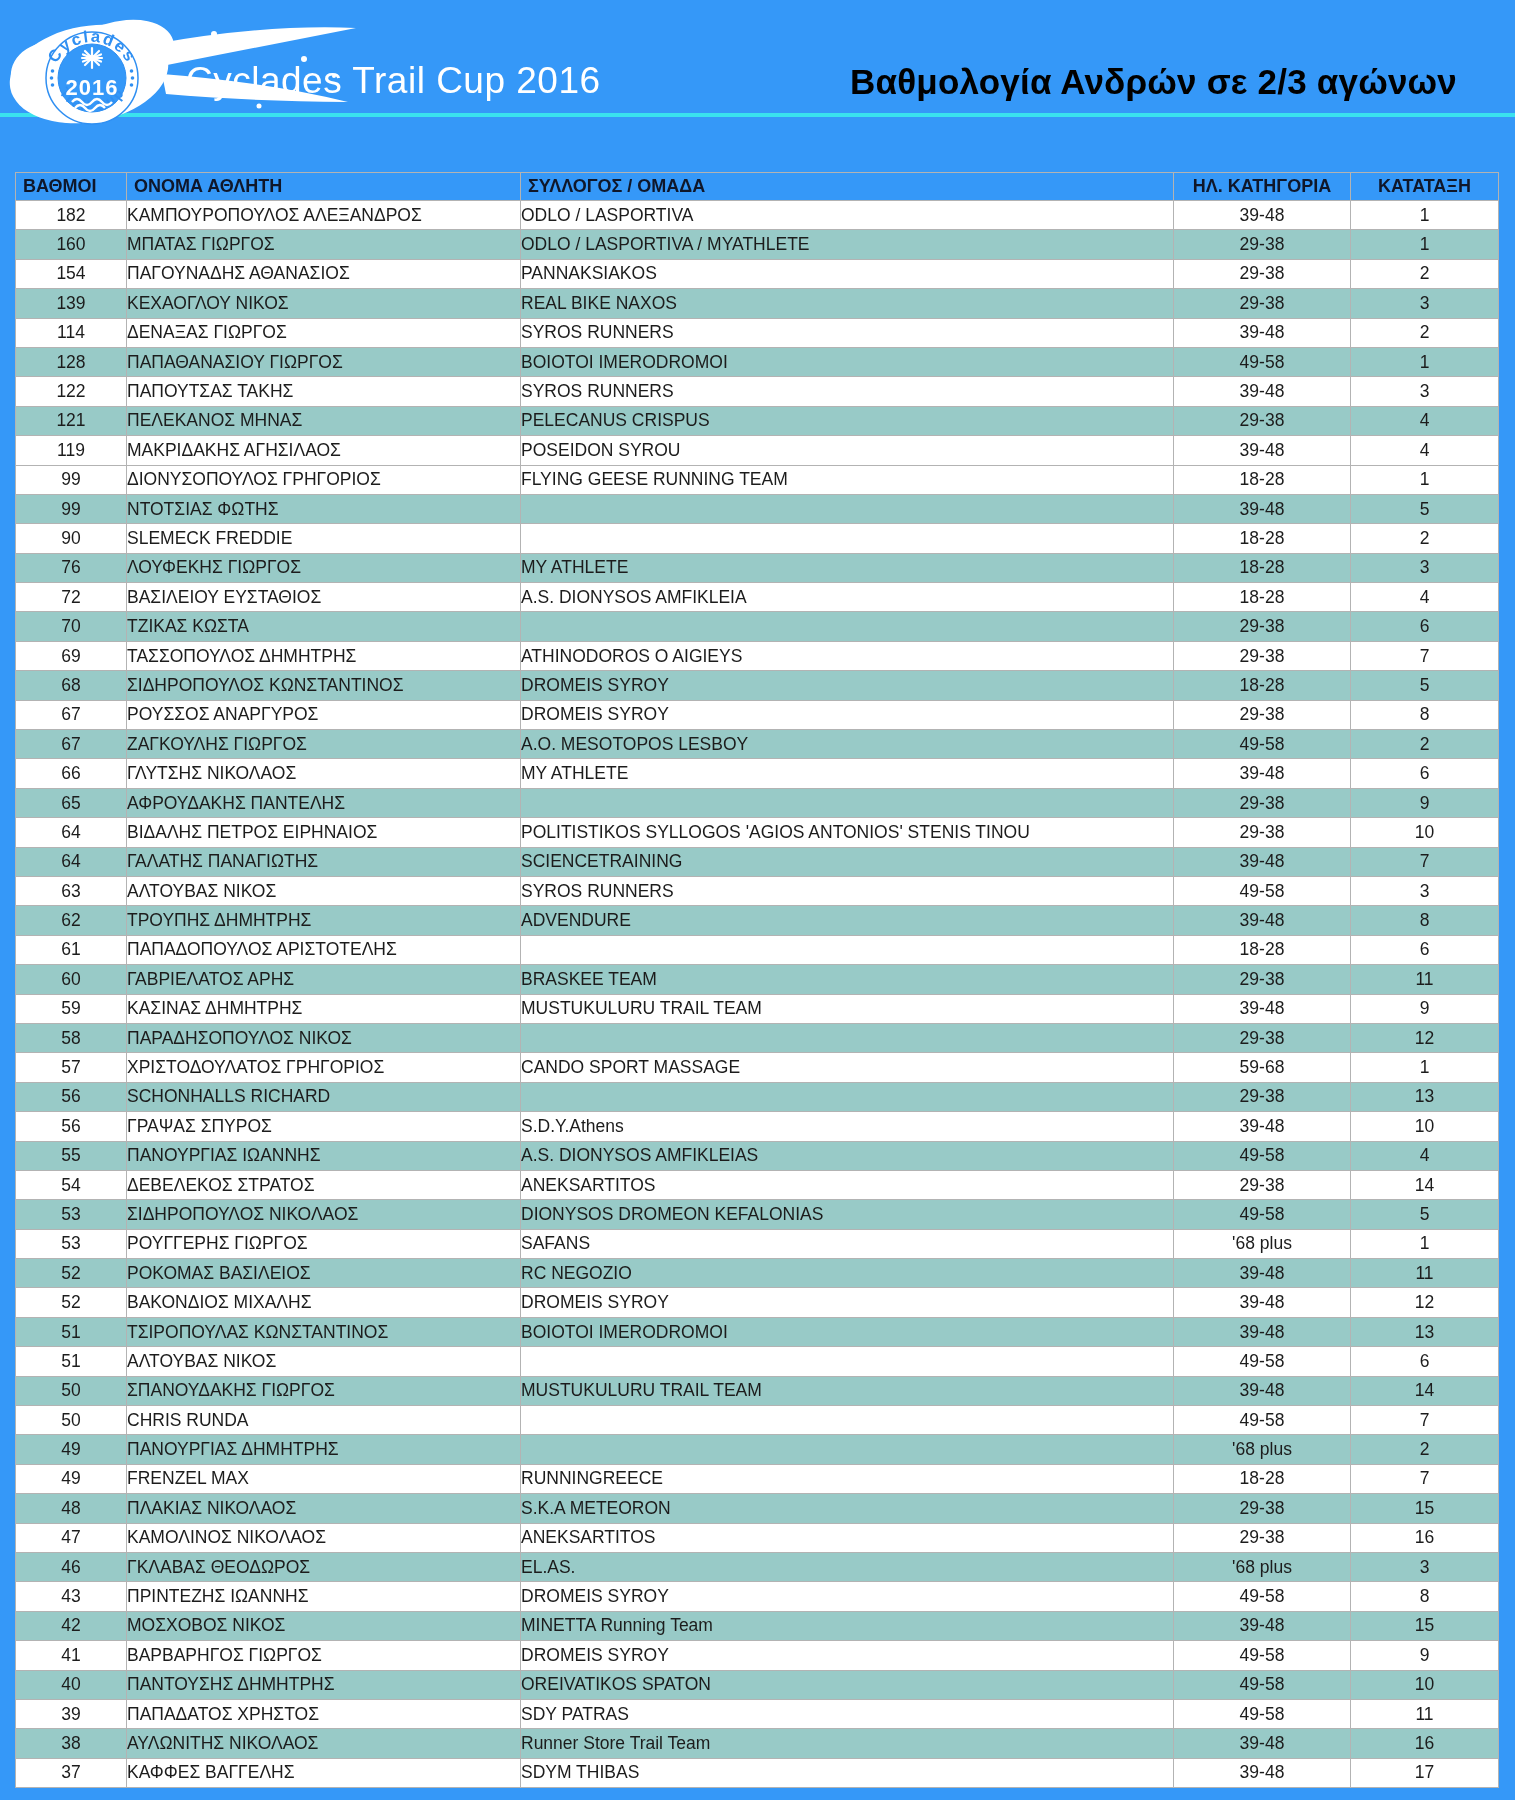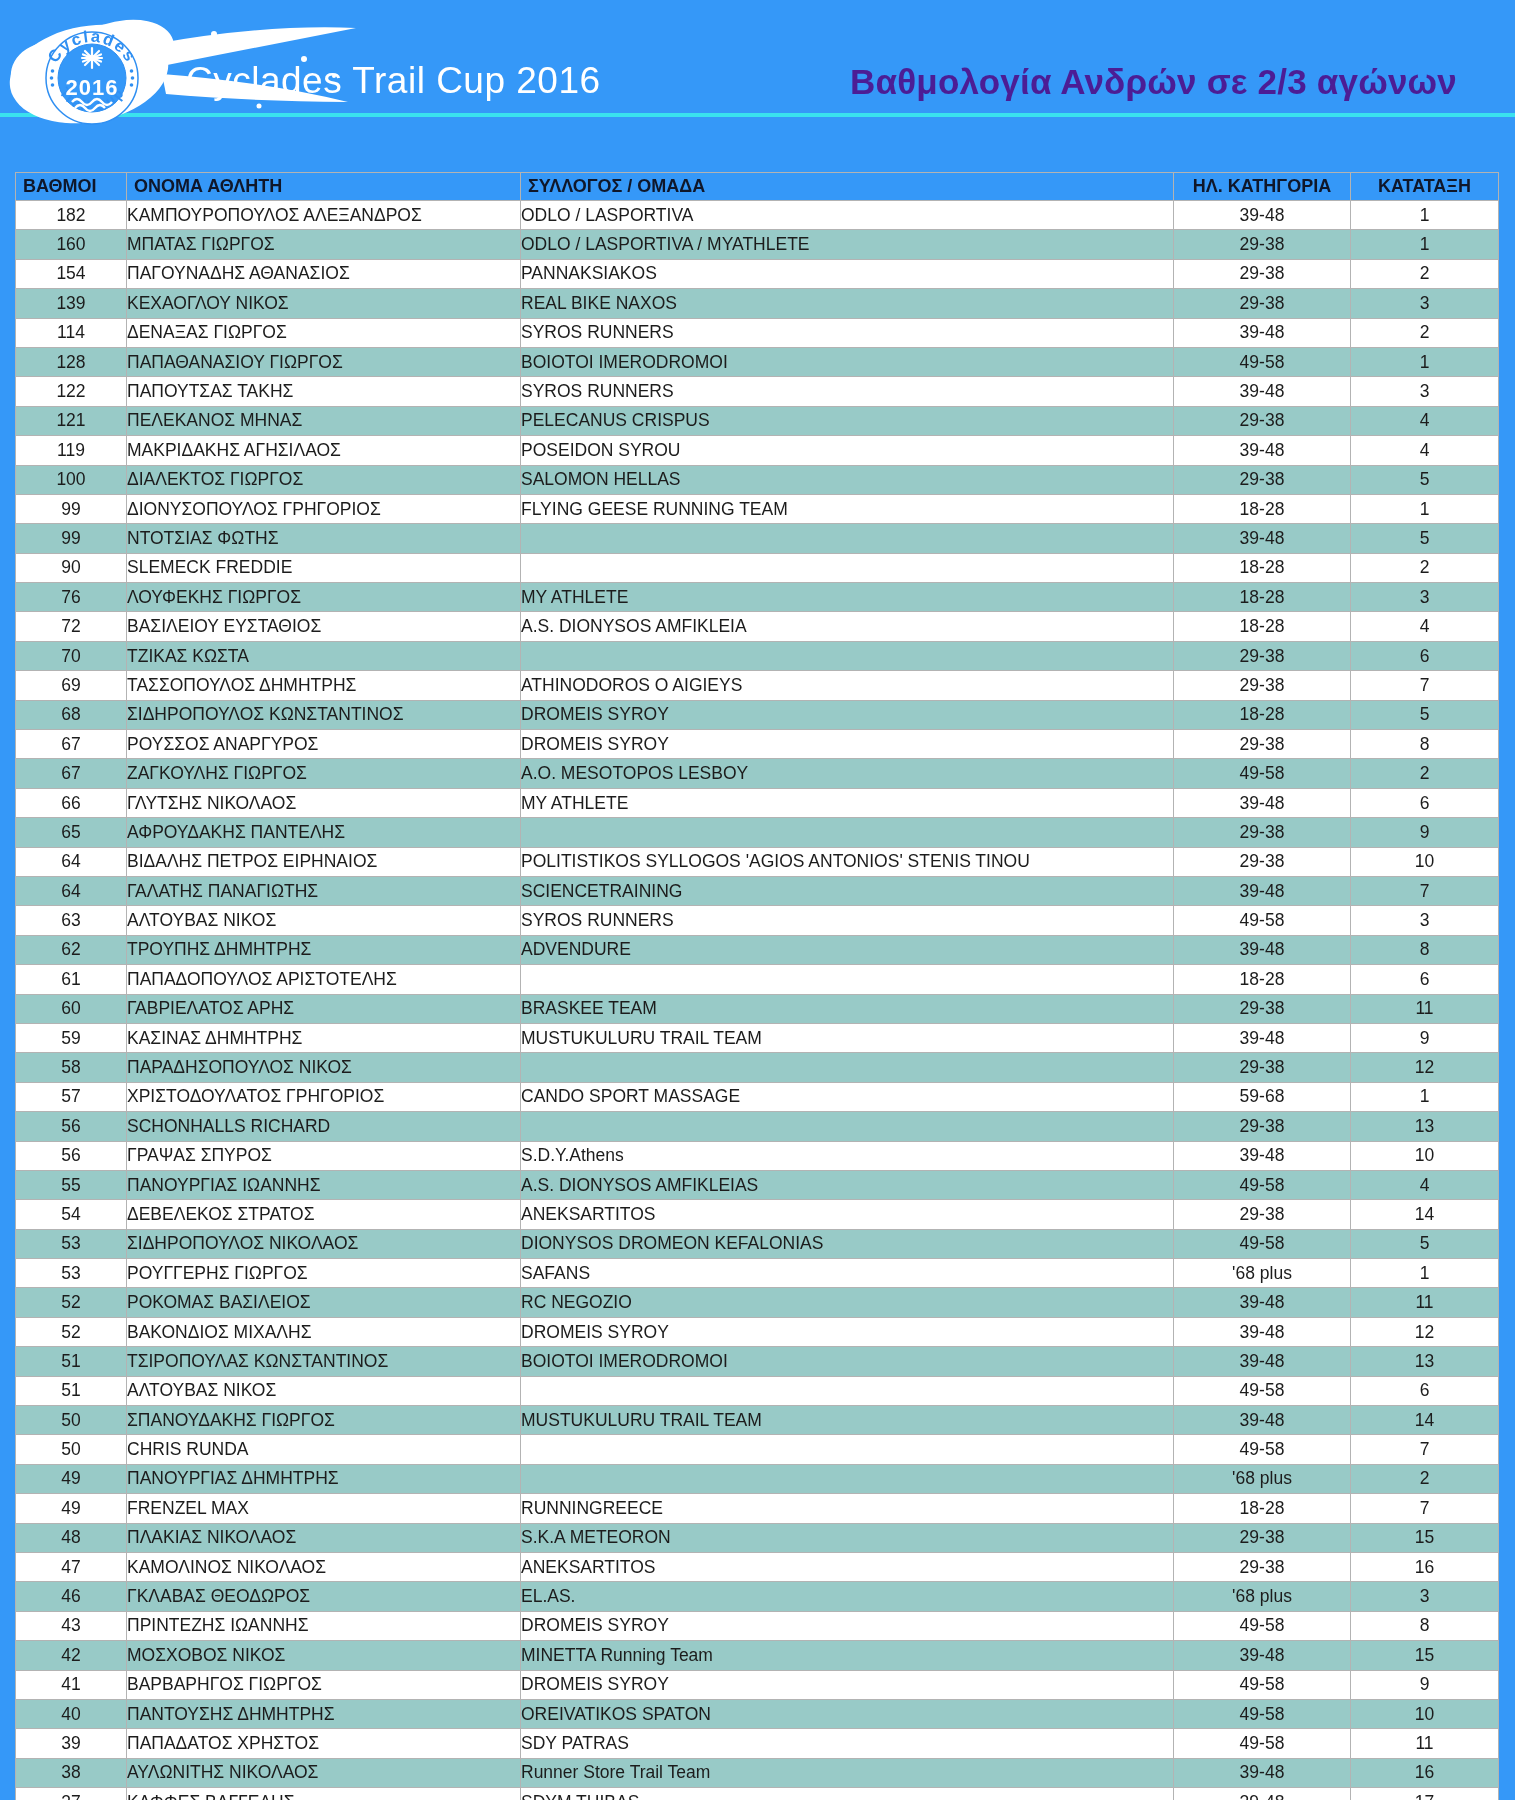--- a/index.html
+++ b/index.html
@@ -11,21 +11,21 @@
   .top-strip{position:absolute;top:0;left:0;width:100%;height:10px;background:#2d90ea;}
   .banner{position:absolute;top:0;left:0;width:100%;height:113px;background:#3598f8;}
   .divider{position:absolute;top:113px;left:0;width:100%;height:4px;background:#3ae2ee;z-index:1;}
   .logo-wrap{position:absolute;top:4px;left:4px;width:364px;height:126px;z-index:2;}
   .main-title{
     position:absolute;top:60px;left:186px;z-index:3;
     color:#ffffff;font-size:37px;font-weight:normal;letter-spacing:0.5px;white-space:nowrap;
   }
   .sub-title{
     position:absolute;top:62px;right:58px;z-index:3;
-    color:#4c1d95;font-size:35px;font-weight:bold;letter-spacing:0.2px;white-space:nowrap;
+    color:#000000;font-size:35px;font-weight:bold;letter-spacing:0.2px;white-space:nowrap;
   }
   table.results{
     position:absolute;left:15px;top:172px;width:1483px;
     border-collapse:collapse;table-layout:fixed;
     border:1px solid #8fa0a8;
   }
   table.results th, table.results td{
     border:1px solid #b3b3b3;
     font-size:17.5px;
     overflow:hidden;white-space:nowrap;
@@ -185,27 +185,20 @@
         <td class="c">29-38</td>
         <td class="c">4</td>
       </tr>
       <tr class="row-white">
         <td class="c">119</td>
         <td class="l">ΜΑΚΡΙΔΑΚΗΣ ΑΓΗΣΙΛΑΟΣ</td>
         <td class="l">POSEIDON SYROU</td>
         <td class="c">39-48</td>
         <td class="c">4</td>
       </tr>
-      <tr class="row-teal">
-        <td class="c">100</td>
-        <td class="l">ΔΙΑΛΕΚΤΟΣ ΓΙΩΡΓΟΣ</td>
-        <td class="l">SALOMON HELLAS</td>
-        <td class="c">29-38</td>
-        <td class="c">5</td>
-      </tr>
       <tr class="row-white">
         <td class="c">99</td>
         <td class="l">ΔΙΟΝΥΣΟΠΟΥΛΟΣ ΓΡΗΓΟΡΙΟΣ</td>
         <td class="l">FLYING GEESE RUNNING TEAM</td>
         <td class="c">18-28</td>
         <td class="c">1</td>
       </tr>
       <tr class="row-teal">
         <td class="c">99</td>
         <td class="l">ΝΤΟΤΣΙΑΣ ΦΩΤΗΣ</td>

